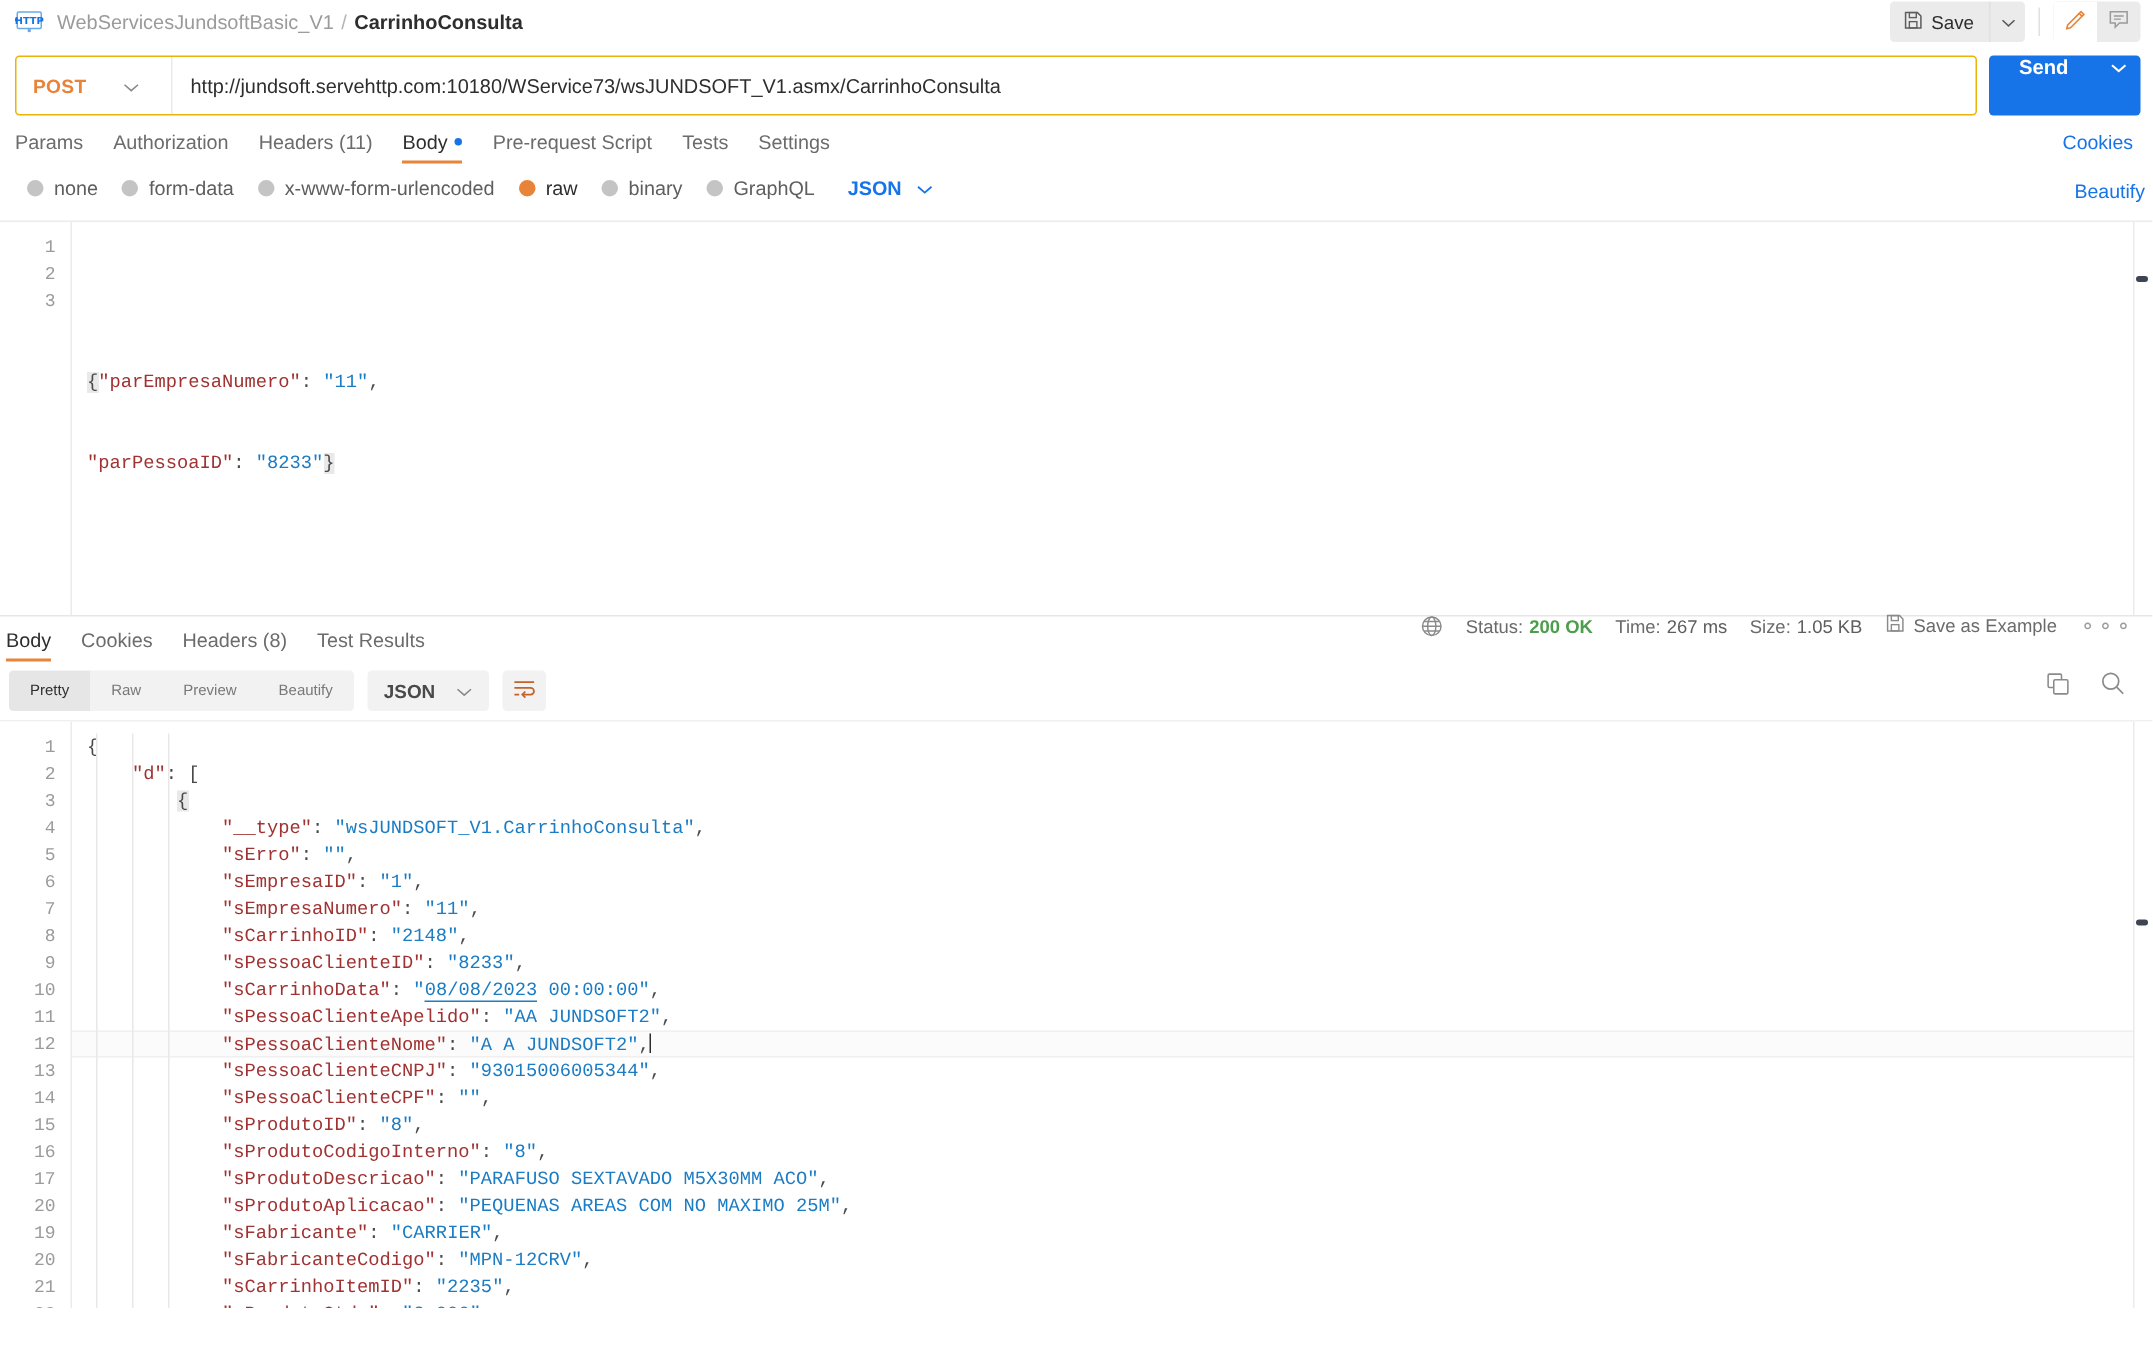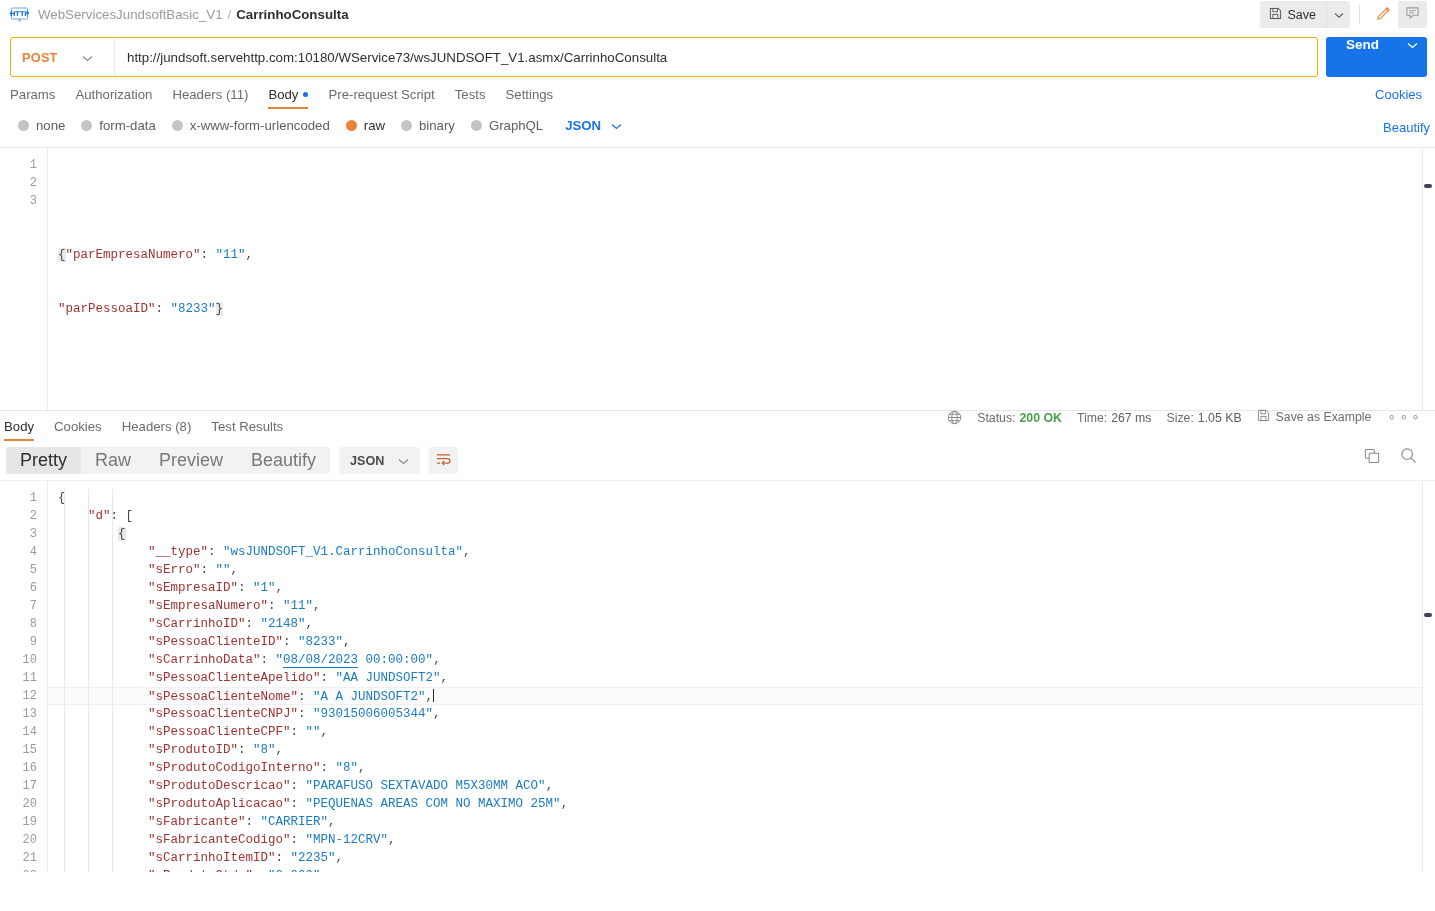--- a/index.html
+++ b/index.html
@@ -331,21 +331,21 @@
   .seg {
     display: flex; align-items: stretch;
     background: #f2f2f2;
     border-radius: 3px;
     height: 27px;
     overflow: hidden;
   }
   .seg div {
     display: flex; align-items: center;
     padding: 0 14px;
-    font-size: 18px;
+    font-size: 10px;
     color: #787878;
     cursor: pointer;
   }
   .seg div.on { background: #e6e6e6; color: #2e2e2e; }
   .fmt-sel {
     display: flex; align-items: center; gap: 14px;
     background: #f2f2f2;
     border-radius: 3px;
     height: 27px;
     padding: 0 11px;

